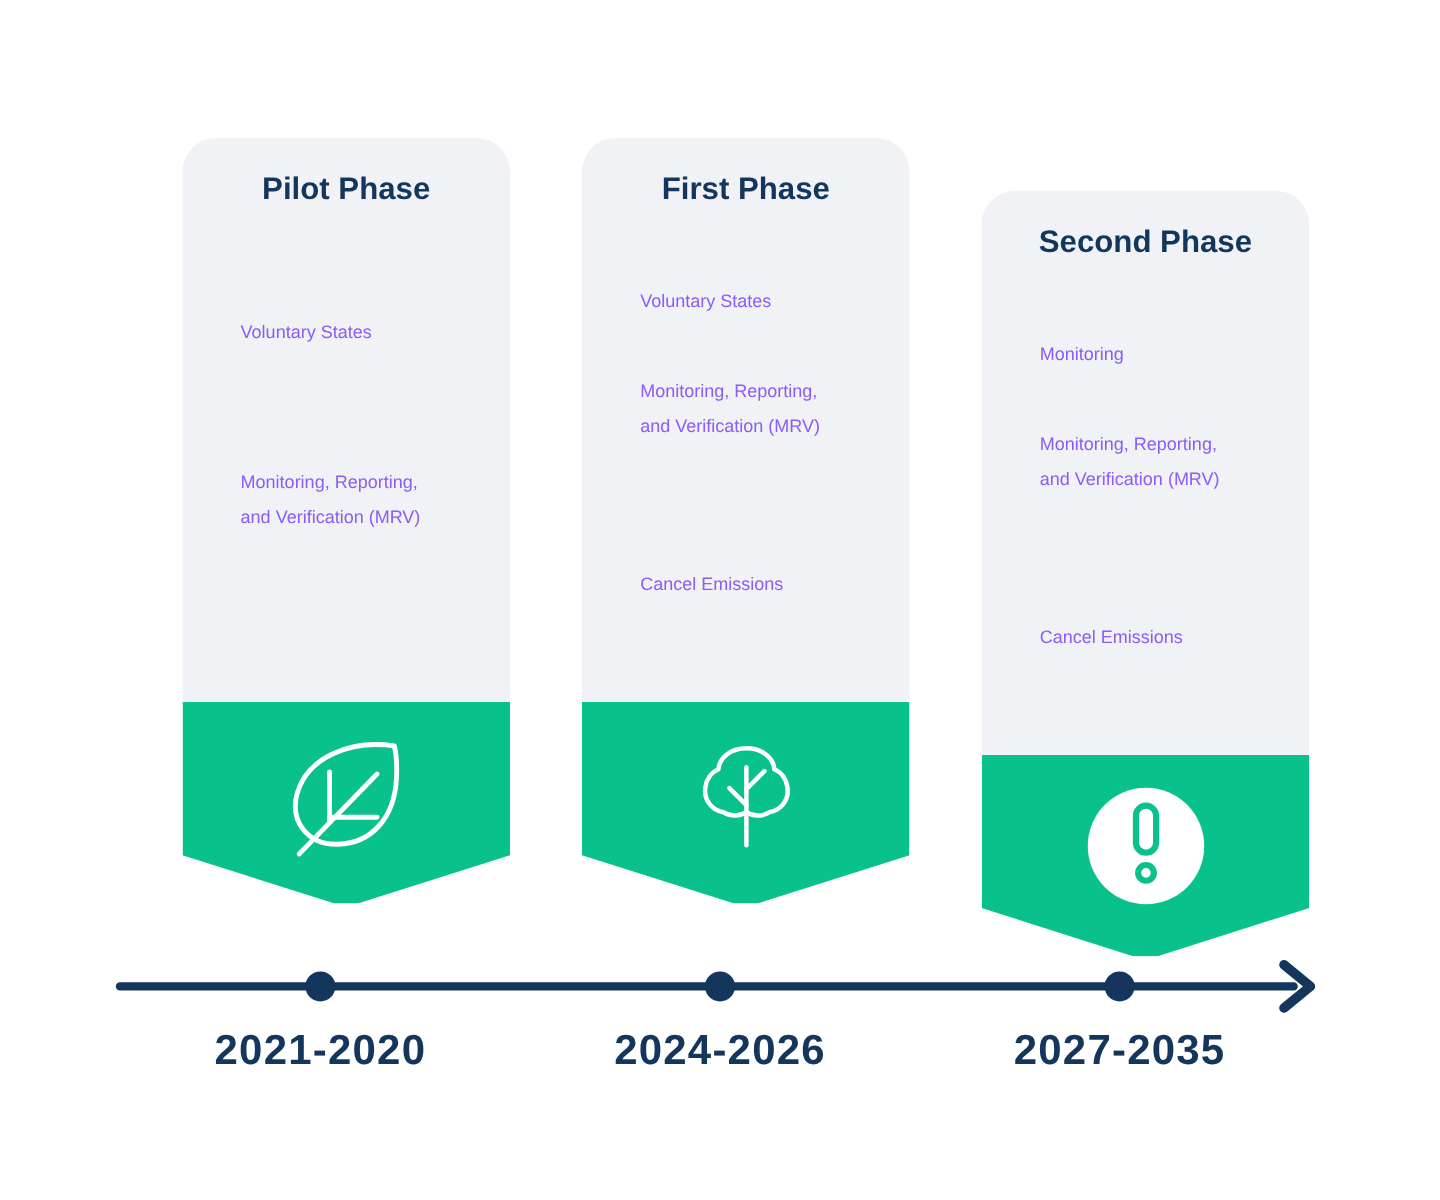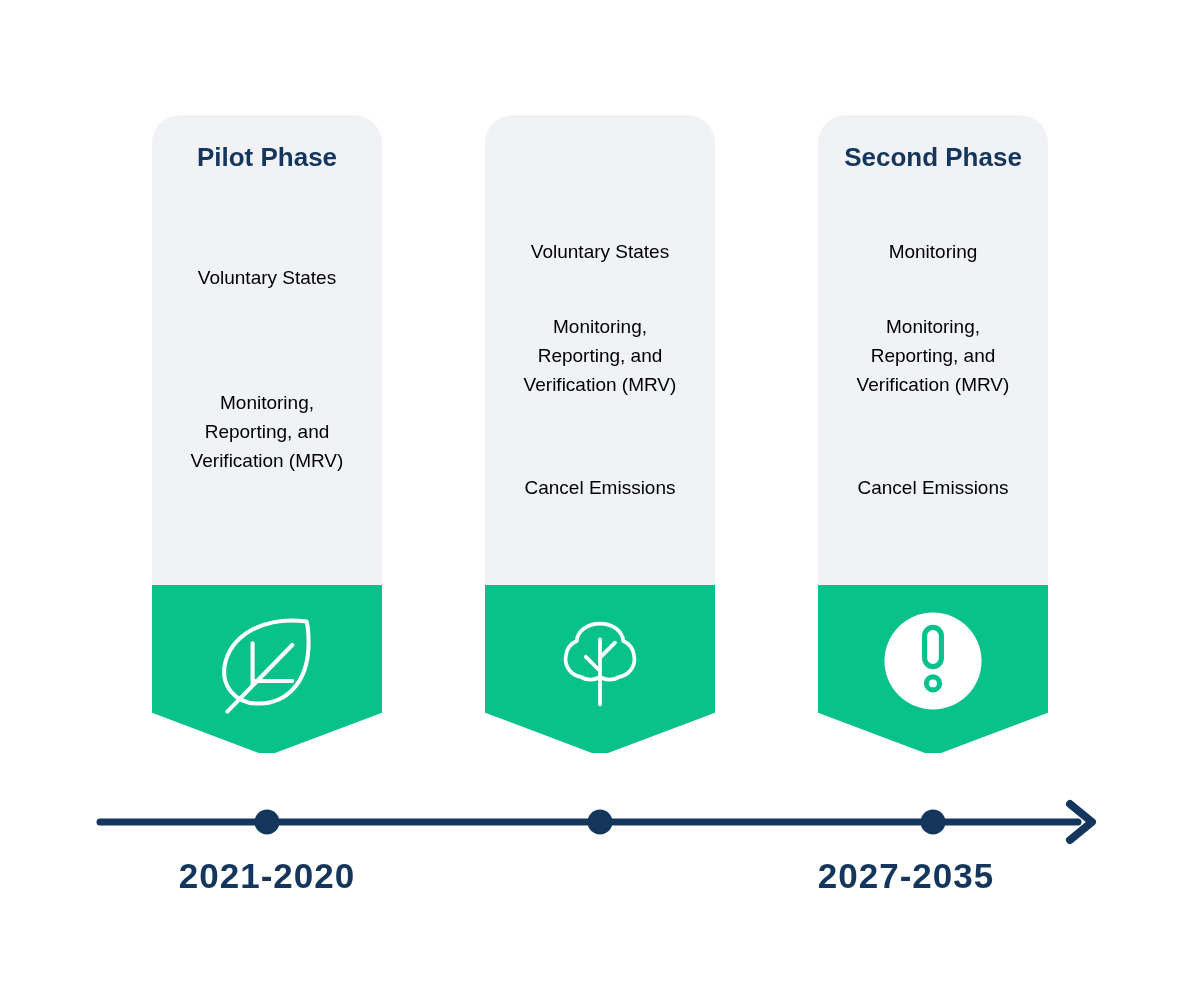--- a/index.html
+++ b/index.html
@@ -1,37 +1,37 @@
 <!DOCTYPE html>
 <html><head>
 <meta charset="utf-8">
 <style>
   html,body { margin:0; padding:0; }
   body { font-family:"Liberation Sans","DejaVu Sans",sans-serif; background:#ffffff; }
   .canvas {
     position:relative; width:1200px; height:1000px; background:#ffffff;
     overflow:hidden; margin:0 auto;
   }
-  .card { position:absolute; top:115px; width:230px; }
+  .card { position:absolute; top:115px; width:273px; }
   .card.c1 { left:152px; }
   .card.c2 { left:485px; }
-  .card.c3 { left:818px; }
+  .card.c3 { left:818px;margin-top:44px; }
   .card-body {
     position:relative; height:470px; background:#F0F2F5;
     border-radius:28px 28px 0 0;
   }
   .card-title {
     position:absolute; top:25px; left:0; width:100%;
     text-align:center; font-size:26px; line-height:34px;
     font-weight:bold; color:#14365C;
   }
   .card-item {
     position:absolute; left:50%; transform:translateX(-50%);
-    width:176px; text-align:center; font-size:19px; line-height:29px;
-    color:#000000;
+    width:176px; font-size:15px; line-height:29px;
+    color:#8b5cf6;
   }
   
   .c1 .item-a { top:148px; }
   .c1 .item-b { top:273px; }
   .c2 .item-a, .c3 .item-a { top:122px; }
   .c2 .item-b, .c3 .item-b { top:197px; }
   .c2 .item-c, .c3 .item-c { top:358px; }
   .card-banner {
     position:relative; height:168px; background:#09C28B;
     clip-path:polygon(0 0,100% 0,100% 76%,53.5% 100%,46.5% 100%,0 76%);
@@ -42,21 +42,21 @@
   .icon-tree  { margin-top:26px; }
   .icon-alert { margin-top:20px; }
 
   .timeline-svg { position:absolute; left:0; top:790px; }
   .year-label {
     position:absolute; top:856px; width:260px; text-align:center;
     font-size:35px; font-weight:bold; color:#14365C; letter-spacing:1px;
   }
   .year-1 { left:137px; }
   .year-2 { left:470px; }
-  .year-3 { left:776px; }
+  .year-3 { left:803px; }
 </style>
 </head>
 <body>
 
 <div class="canvas">
 
   <div class="card c1">
     <div class="card-body">
       <div class="card-title">Pilot Phase</div>
       <div class="card-item item-a">Voluntary States</div>
@@ -67,20 +67,21 @@
         <path d="M104,14 C 64,8 24,24 14,58 C 7,84 24,106 52,105 C 82,104 104,82 106,44 C 106.5,33 106,22 104,14 Z"></path>
         <path d="M16,114 L88,40"></path>
         <path d="M44,38 L44,84"></path>
         <path d="M47,80 L88,80"></path>
       </svg>
     </div>
   </div>
 
   <div class="card c2">
     <div class="card-body">
+      <div class="card-title">First Phase</div>
       <div class="card-item item-a">Voluntary States</div>
       <div class="card-item item-b">Monitoring, Reporting, and Verification (MRV)</div>
       <div class="card-item item-c">Cancel Emissions</div>
     </div>
     <div class="card-banner">
       <svg class="banner-icon icon-tree" width="100" height="100" viewBox="0 0 120 120" fill="none" stroke="#FFFFFF" stroke-width="4.5" stroke-linecap="round" stroke-linejoin="round">
         <path d="M60,79 C 54,83 44,84 37,79 C 25,77 17,66 19,54 C 20,46 25,39 32,36 C 33,24 45,15 60,15 C 75,15 87,24 88,36 C 95,39 100,46 101,54 C 103,66 95,77 83,79 C 76,84 66,83 60,79 Z"></path>
         <path d="M60,112 L60,34"></path>
         <path d="M60,56 L78,38"></path>
         <path d="M60,72 L43,55"></path>
@@ -106,15 +107,16 @@
 
   <svg class="timeline-svg" width="1200" height="90" viewBox="0 0 1200 90">
     <line x1="100" y1="32" x2="1078" y2="32" stroke="#14365C" stroke-width="7" stroke-linecap="round"></line>
     <path d="M1070,14 L1092,32 L1070,50" fill="none" stroke="#14365C" stroke-width="8" stroke-linecap="round" stroke-linejoin="round"></path>
     <circle cx="267" cy="32" r="12.5" fill="#14365C"></circle>
     <circle cx="600" cy="32" r="12.5" fill="#14365C"></circle>
     <circle cx="933" cy="32" r="12.5" fill="#14365C"></circle>
   </svg>
 
   <div class="year-label year-1">2021-2020</div>
+  <div class="year-label year-2">2024-2026</div>
   <div class="year-label year-3">2027-2035</div>
 
 </div>
 
 </body></html>

